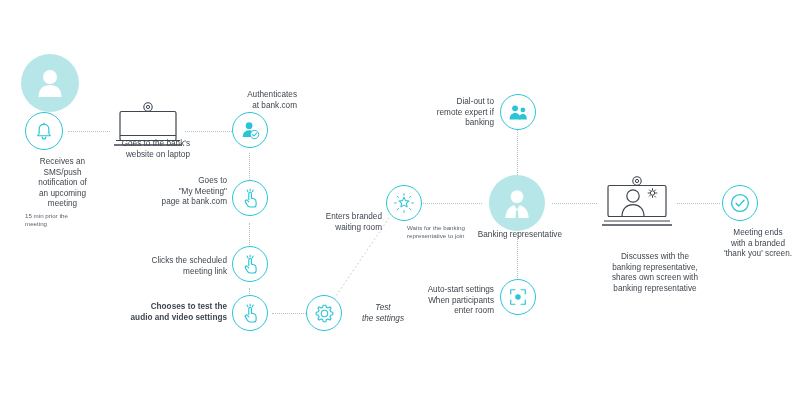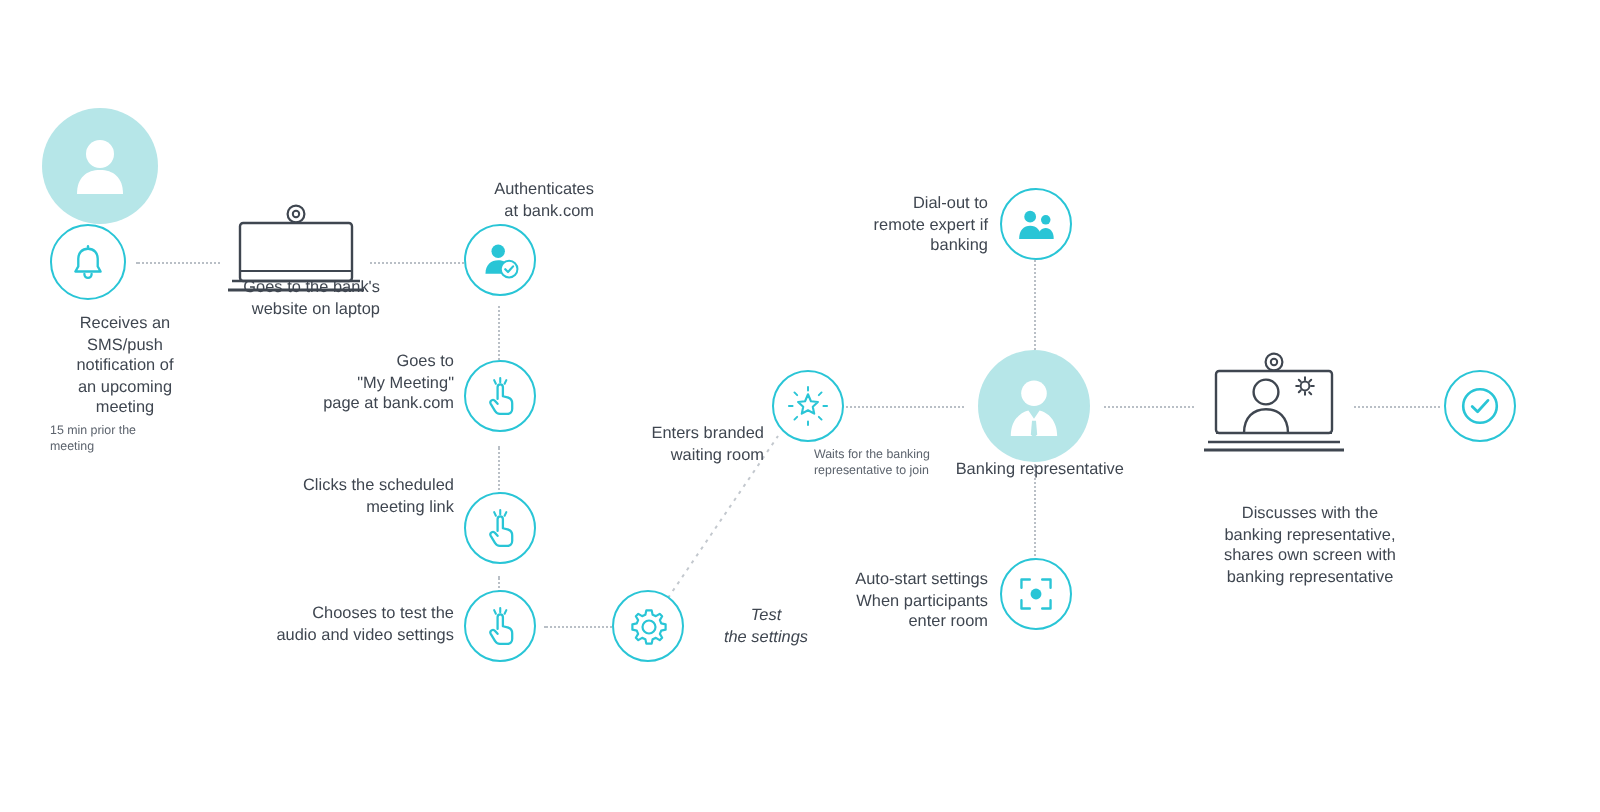--- a/index.html
+++ b/index.html
@@ -163,30 +163,30 @@
   <div class="lbl r" style="left:145px; top:176px; width:82px;">Goes to
 "My Meeting"
 page at bank.com</div>
 
   <div class="ring" style="left:232px; top:246px; width:36px; height:36px;">
     <svg width="19" height="21" viewBox="0 0 20 22" aria-hidden="true">
       <path d="M9.6 1 L9.6 3.2 M6.4 2.1 L7.3 4 M12.8 2.1 L11.9 4" stroke="#29c5d6" stroke-width="1.1" stroke-linecap="round"></path>
       <path d="M8.2 12 L8.2 5.9 C8.2 5 8.9 4.4 9.6 4.4 C10.4 4.4 11 5 11 5.9 L11 10.6 L13.4 11.2 C15 11.6 15.9 12.7 15.9 14.4 L15.9 17.2 C15.9 18.8 14.9 19.9 13.4 19.9 L9.4 19.9 C8.2 19.9 7.4 19.3 6.9 18.4 L4.6 14.6 C4.2 13.9 4.4 13.2 5 12.8 C5.6 12.4 6.4 12.5 6.9 13.1 L8.2 14.6" fill="none" stroke="#29c5d6" stroke-width="1.2" stroke-linejoin="round" stroke-linecap="round"></path>
     </svg>
   </div>
-  <div class="lbl r" style="left:137px; top:238px; width:90px;">Clicks the scheduled
+  <div class="lbl r" style="left:137px; top:256px; width:90px;">Clicks the scheduled
 meeting link</div>
 
   <div class="ring" style="left:232px; top:295px; width:36px; height:36px;">
     <svg width="19" height="21" viewBox="0 0 20 22" aria-hidden="true">
       <path d="M9.6 1 L9.6 3.2 M6.4 2.1 L7.3 4 M12.8 2.1 L11.9 4" stroke="#29c5d6" stroke-width="1.1" stroke-linecap="round"></path>
       <path d="M8.2 12 L8.2 5.9 C8.2 5 8.9 4.4 9.6 4.4 C10.4 4.4 11 5 11 5.9 L11 10.6 L13.4 11.2 C15 11.6 15.9 12.7 15.9 14.4 L15.9 17.2 C15.9 18.8 14.9 19.9 13.4 19.9 L9.4 19.9 C8.2 19.9 7.4 19.3 6.9 18.4 L4.6 14.6 C4.2 13.9 4.4 13.2 5 12.8 C5.6 12.4 6.4 12.5 6.9 13.1 L8.2 14.6" fill="none" stroke="#29c5d6" stroke-width="1.2" stroke-linejoin="round" stroke-linecap="round"></path>
     </svg>
   </div>
-  <div class="lbl r" style="left:124px; top:302px; width:103px;">Chooses to test the
+  <div class="lbl r" style="left:124px; top:302px; width:103px;font-weight:bold;">Chooses to test the
 audio and video settings</div>
 
   <div class="ring" style="left:306px; top:295px; width:36px; height:36px;">
     <svg width="21" height="21" viewBox="0 0 22 22" aria-hidden="true">
       <path d="M11 2.3 L12.4 2.3 L12.9 4.6 L14.6 5.3 L16.6 4.1 L17.9 5.4 L16.7 7.4 L17.4 9.1 L19.7 9.6 L19.7 11 L19.7 12.4 L17.4 12.9 L16.7 14.6 L17.9 16.6 L16.6 17.9 L14.6 16.7 L12.9 17.4 L12.4 19.7 L11 19.7 L9.6 19.7 L9.1 17.4 L7.4 16.7 L5.4 17.9 L4.1 16.6 L5.3 14.6 L4.6 12.9 L2.3 12.4 L2.3 11 L2.3 9.6 L4.6 9.1 L5.3 7.4 L4.1 5.4 L5.4 4.1 L7.4 5.3 L9.1 4.6 L9.6 2.3 Z" fill="none" stroke="#29c5d6" stroke-width="1.15" stroke-linejoin="round"></path>
       <circle cx="11" cy="11" r="3.4" fill="none" stroke="#29c5d6" stroke-width="1.15"></circle>
     </svg>
   </div>
   <div class="lbl l" style="left:348px; top:303px; width:70px;font-style:italic;">Test
 the settings</div>
@@ -256,14 +256,17 @@
 banking representative,
 shares own screen with
 banking representative</div>
 
   <div class="ring" style="left:722px; top:185px; width:36px; height:36px;">
     <svg width="24" height="24" viewBox="0 0 24 24" aria-hidden="true">
       <circle cx="12" cy="12" r="8.4" fill="none" stroke="#29c5d6" stroke-width="1.3"></circle>
       <path d="M8.1 12.2 L10.8 14.9 L16 9.2" fill="none" stroke="#29c5d6" stroke-width="1.4" stroke-linecap="round" stroke-linejoin="round"></path>
     </svg>
   </div>
+  <div class="lbl l" style="left:716px; top:228px; width:84px;">Meeting ends
+with a branded
+'thank you' screen.</div>
 
 </div>
 
 </body></html>

